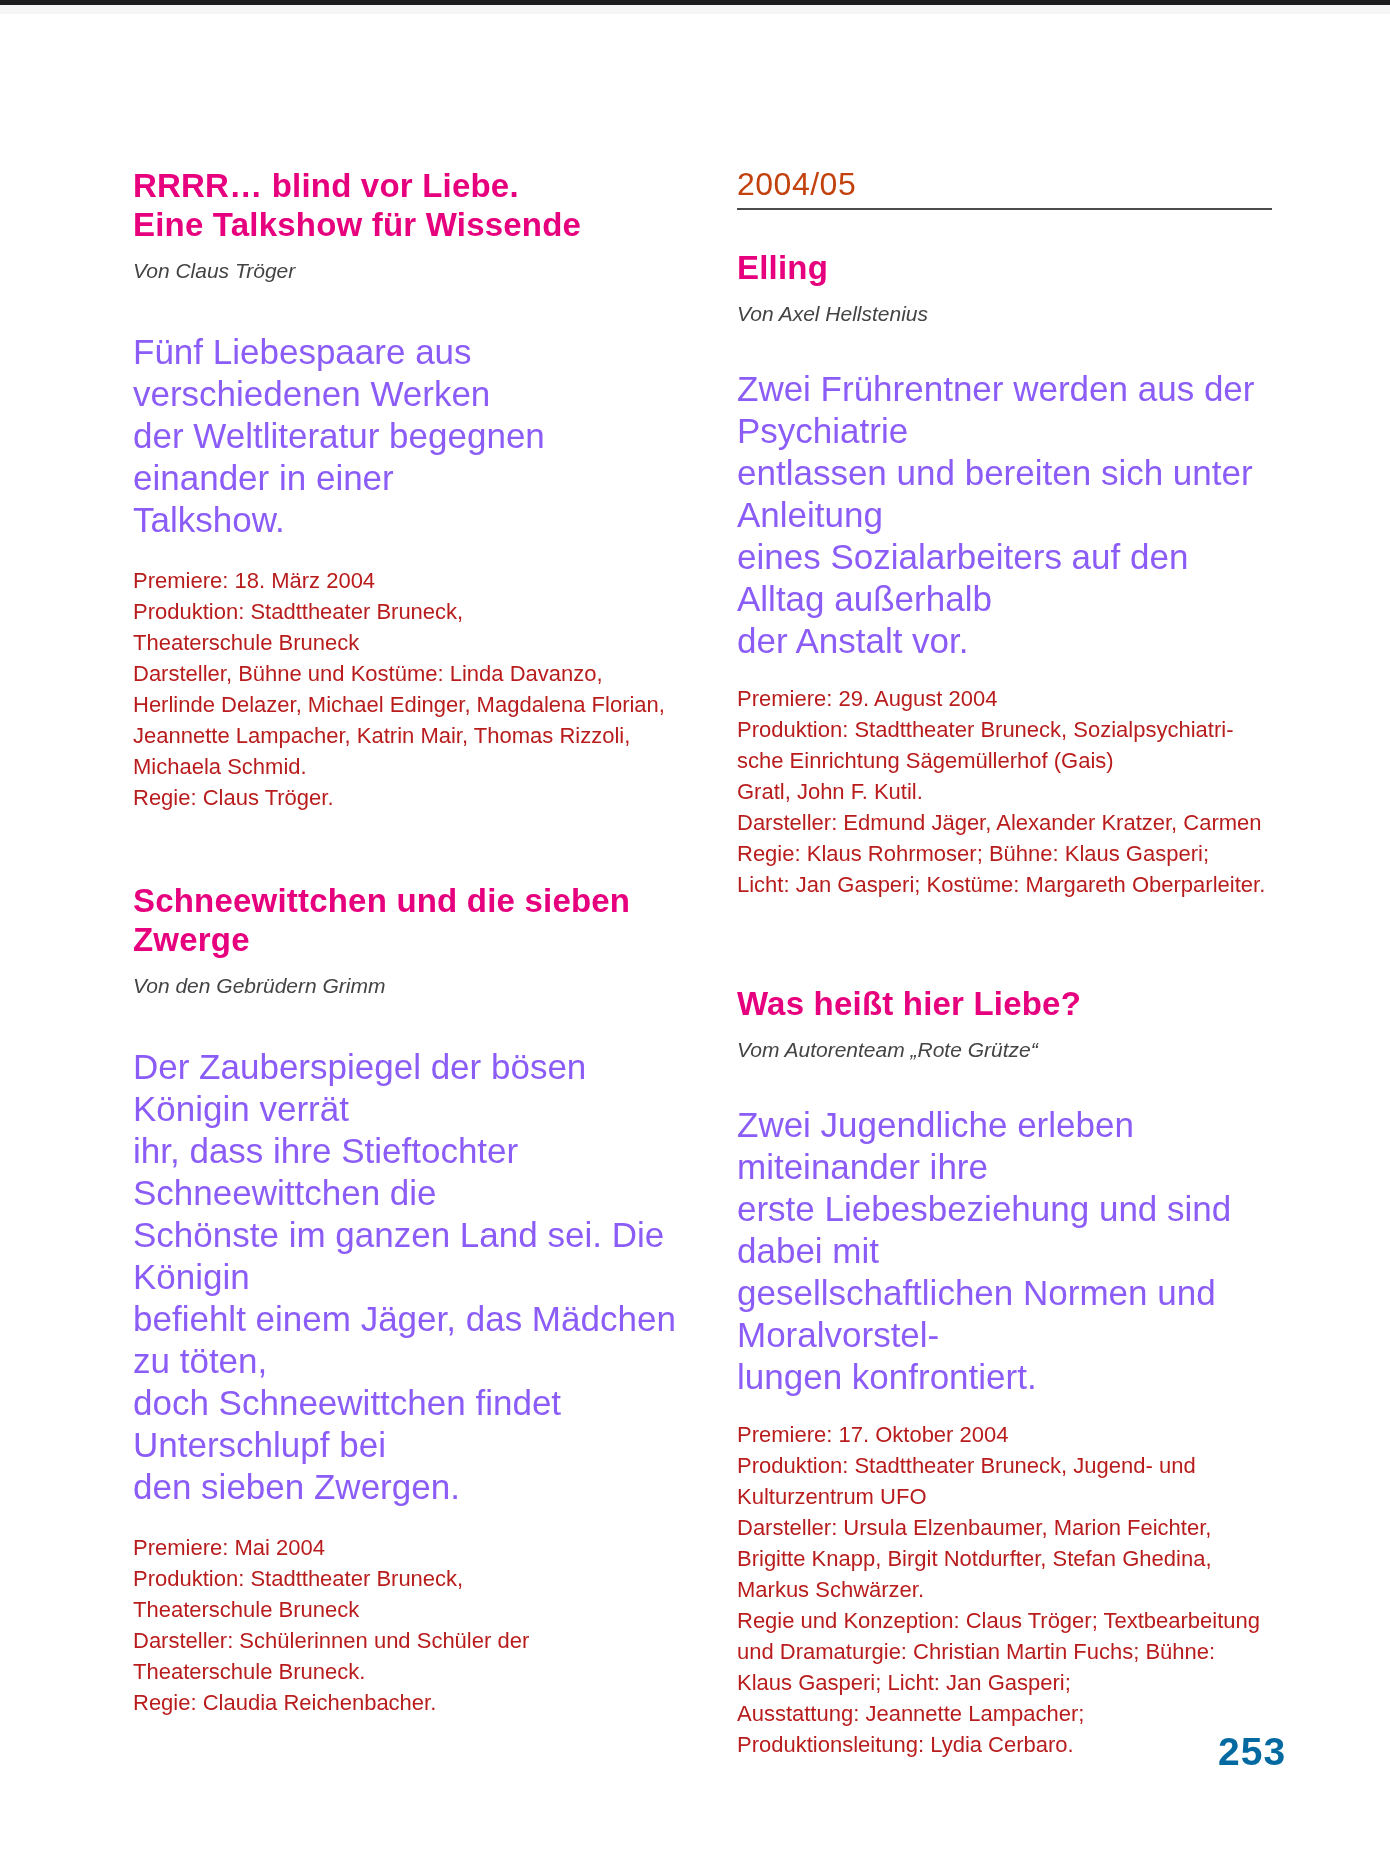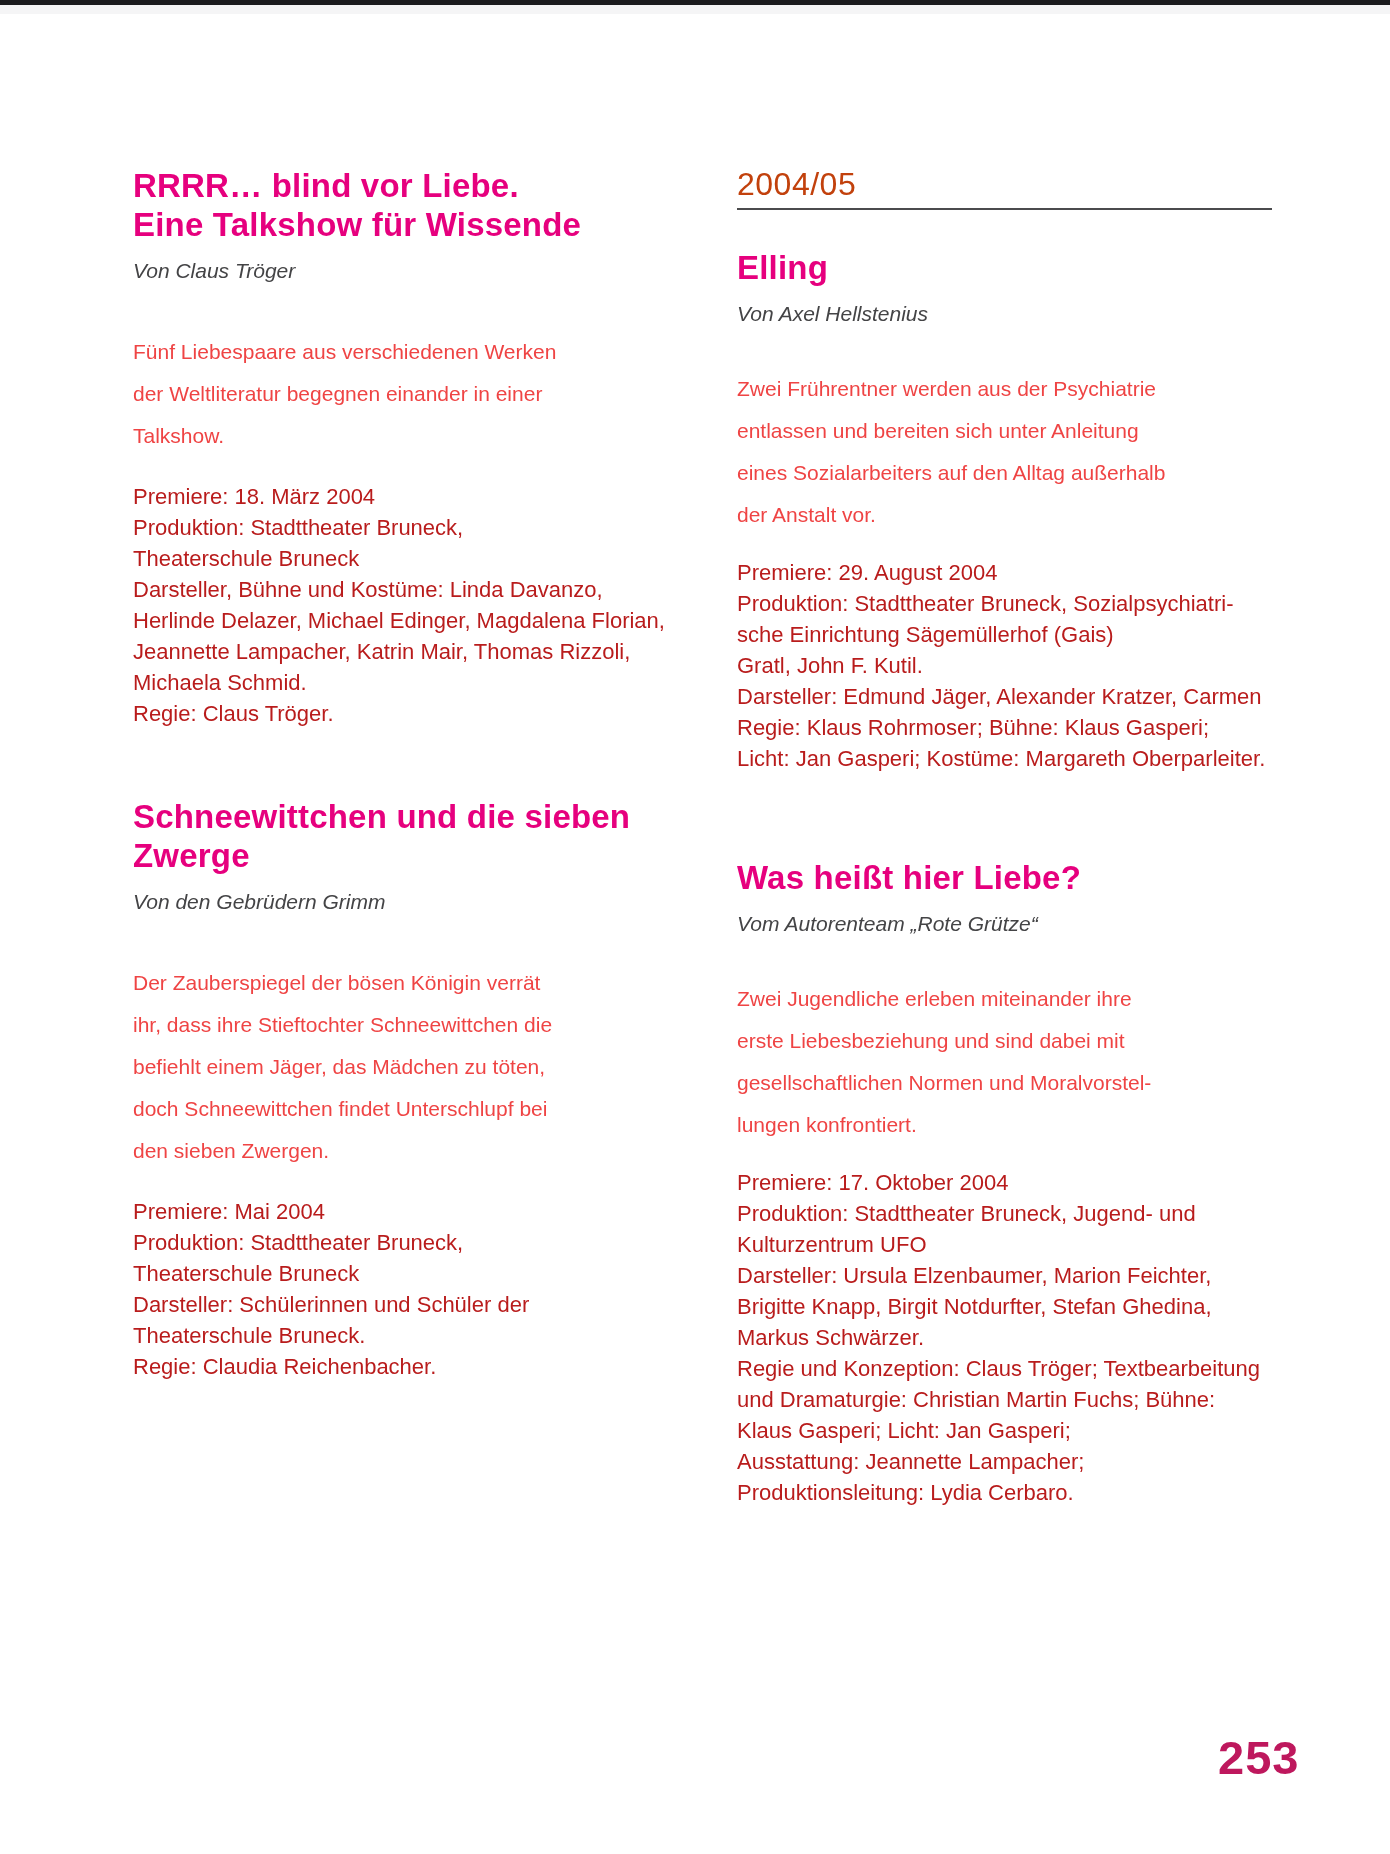--- a/index.html
+++ b/index.html
@@ -62,45 +62,45 @@
   }
   .production .author {
     margin-top: 7px;
     font-style: italic;
     font-size: 21px;
     line-height: 40px;
     color: #444446;
   }
   .production .synopsis {
     margin-top: 40px;
-    font-size: 21px;
+    font-size: 35px;
     line-height: 42px;
-    color: #ef4444;
+    color: #8b5cf6;
   }
   .production .credits {
     margin-top: 24px;
     font-size: 22px;
     line-height: 31px;
     color: #b91c1c;
   }
 
   
   .col-right .first-production { margin-top: 38px; }
   .section-gap-left  { margin-top: 68px; }
   .section-gap-right { margin-top: 84px; }
   .col-right .production .synopsis { margin-top: 34px; }
   .col-right .production .credits  { margin-top: 21px; }
 
   .page-number {
     position: absolute;
     left: 1218px;
     top: 1730px;
-    font-size: 47px;
+    font-size: 39px;
     font-weight: bold;
-    color: #be185d;
+    color: #0369a1;
     letter-spacing: 1px;
   }
 </style>
 </head>
 <body>
 
 <div class="page">
 
   <div class="scan-edge-top"></div>
   <div class="scan-edge-shadow"></div>
@@ -132,20 +132,21 @@
 
     <div class="production section-gap-left">
       <div class="title">
           <div>Schneewittchen und die sieben</div>
           <div>Zwerge</div>
         </div>
       <div class="author">Von den Gebrüdern Grimm</div>
       <div class="synopsis">
           <div>Der Zauberspiegel der bösen Königin verrät</div>
           <div>ihr, dass ihre Stieftochter Schneewittchen die</div>
+          <div>Schönste im ganzen Land sei. Die Königin</div>
           <div>befiehlt einem Jäger, das Mädchen zu töten,</div>
           <div>doch Schneewittchen findet Unterschlupf bei</div>
           <div>den sieben Zwergen.</div>
         </div>
       <div class="credits">
           <div>Premiere: Mai 2004</div>
           <div>Produktion: Stadttheater Bruneck,</div>
           <div>Theaterschule Bruneck</div>
           <div>Darsteller: Schülerinnen und Schüler der</div>
           <div>Theaterschule Bruneck.</div>

